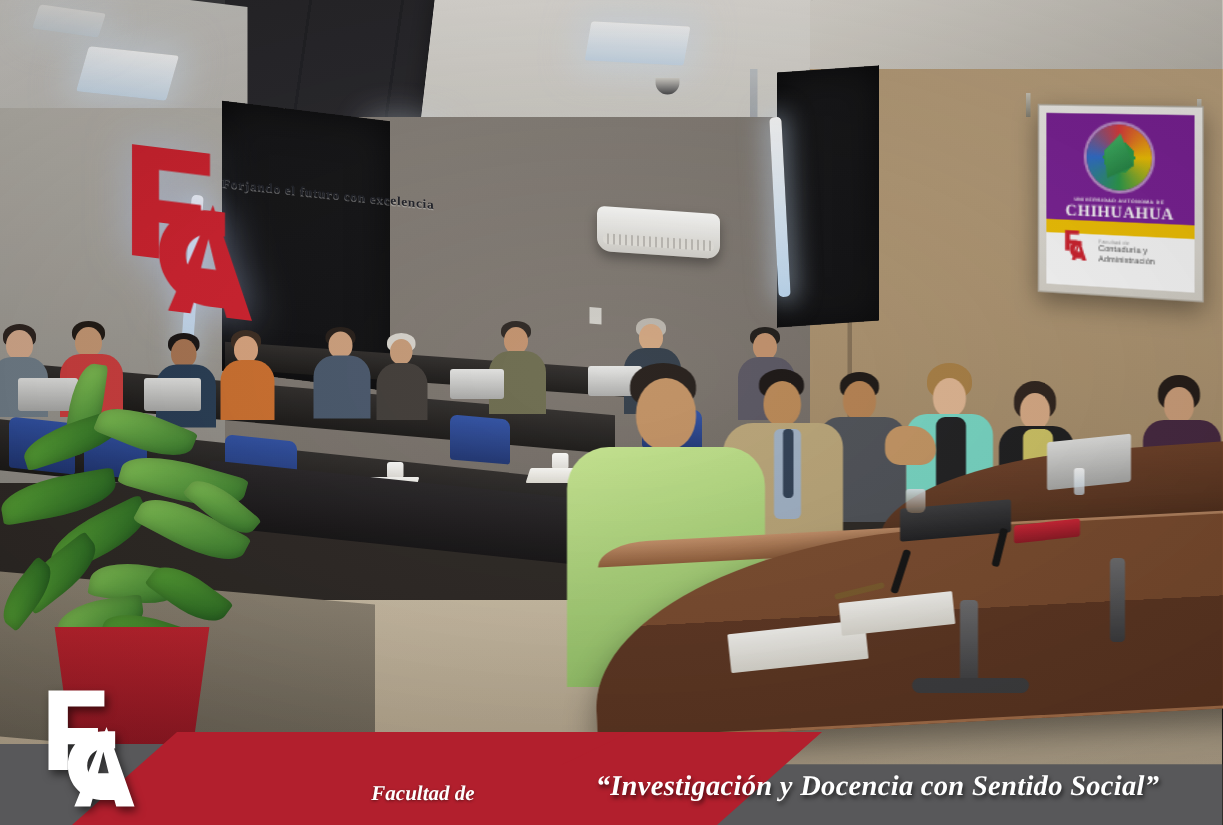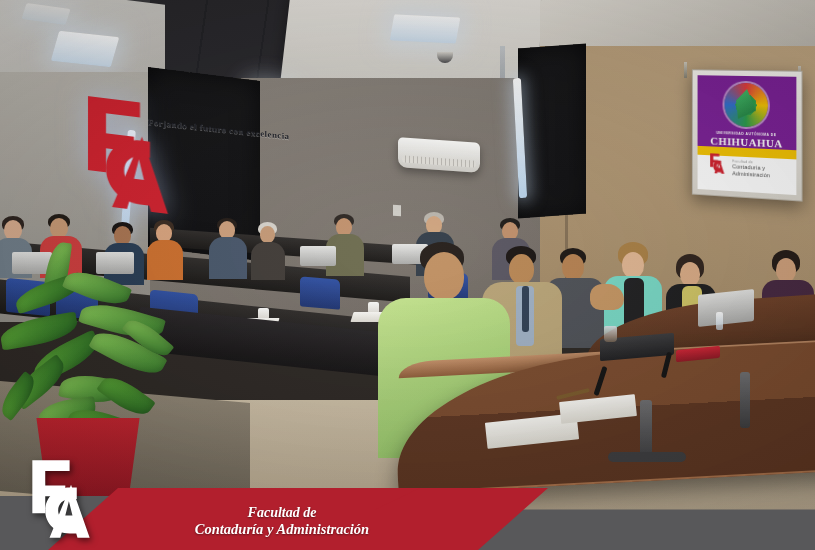--- a/index.html
+++ b/index.html
@@ -576,18 +576,18 @@
         <g fill="#ffffff">
           <path d="M6 6 h52 v15 H24 v20 h28 v15 H24 v24 H6 Z"></path>
           <path d="M58 44 c-20 0 -34 14 -34 32 0 18 14 32 34 32 h10 v-16 h-9 c-10 0 -17 -7 -17 -16 0 -9 7 -16 17 -16 h9 V44 Z"></path>
           <path d="M60 40 l26 74 h-17 l-4 -14 H49 l-4 14 H30 Z M57 63 l-5 20 h10 Z"></path>
         </g>
       </svg>
     </div>
 
     <div class="fac-text">
       <div>Facultad de</div>
-      <div class="l2">Contaduría y Administración</div>
-    </div>
-
+    </div>
+
+    <div class="tagline">“Investigación y Docencia con Sentido Social”</div>
   </div>
 
 </div>
 
 </body></html>

